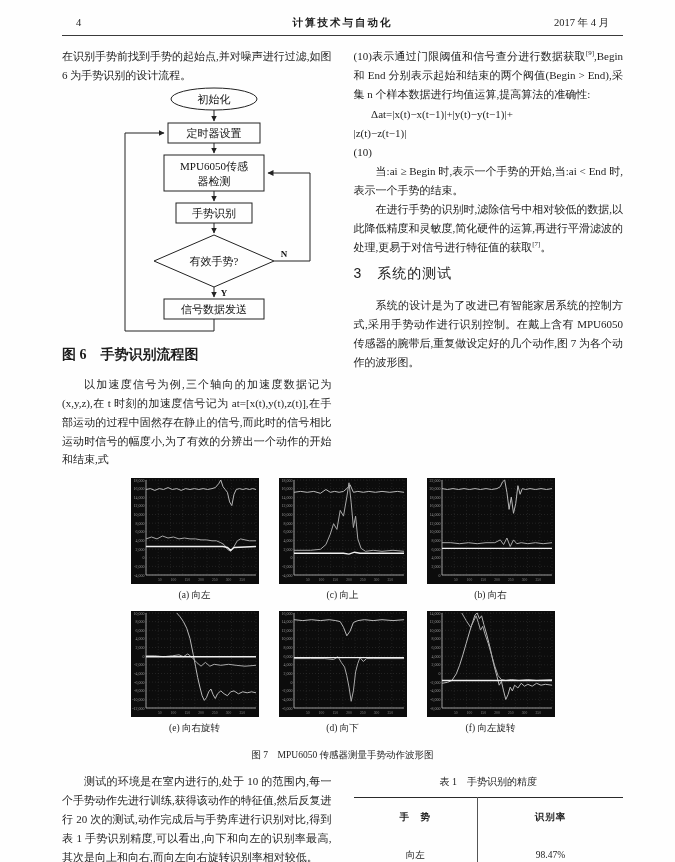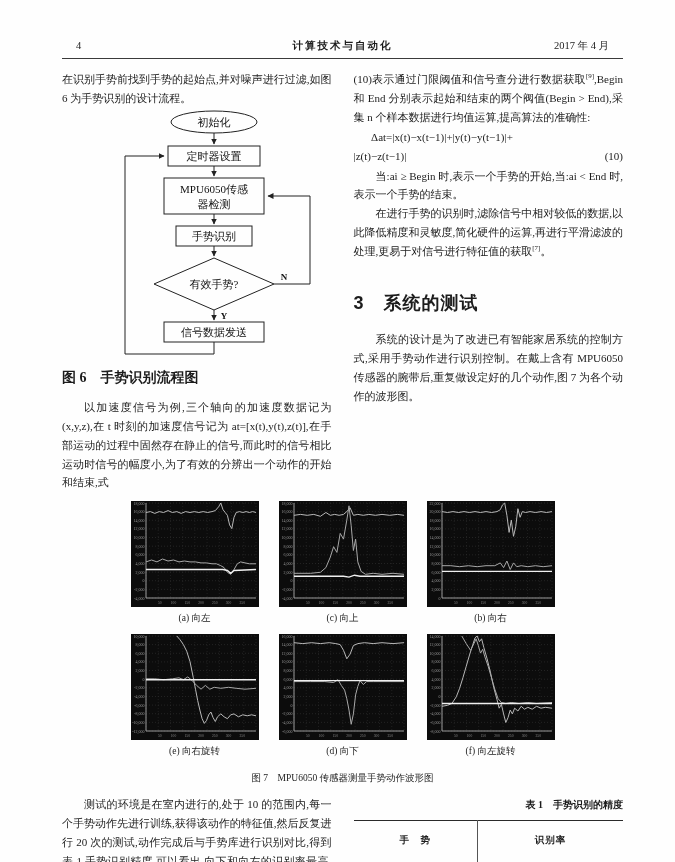--- a/index.html
+++ b/index.html
@@ -4,45 +4,45 @@
 <style>
   html,body { margin:0; padding:0; background:#ffffff; }
   .page {
     position:relative; width:675px; height:862px; box-sizing:border-box;
     background:#fefefe; padding:14px 52px 0 62px;
     font-family:"Liberation Serif", serif; font-size:11px; line-height:1.72; color:#1c1c1c;
     overflow:hidden;
   }
   .header { display:flex; align-items:baseline; font-size:10.5px; padding:0 14px 3px 14px; }
   .header .pageno { width:120px; }
-  .header .journal { flex:1; text-align:center; font-weight:bold; letter-spacing:2px;margin-top:23px; }
+  .header .journal { flex:1; text-align:center; font-weight:bold; letter-spacing:2px; }
   .header .date { width:120px; text-align:right; }
   .rule { border-bottom:1.5px solid #3a3a3a; }
   .cols, .bottom { display:flex; gap:22px; }
   .cols { margin-top:11px; }
   .col { width:274px; }
   p.jpara { margin:0; text-align:justify; }
   .indent { text-indent:2em; }
   .flowchart-wrap { text-align:center; margin-top:2px; }
   svg text { font-family:"Liberation Serif", serif; }
   .figcaption { text-align:left; font-size:14px; font-weight:bold; margin:2px 0 8px; }
   .formula { margin:1px 0; }
   .formula .l1 { text-indent:1.6em; }
-  .formula .l2 { display:flex; justify-content:space-between; }
+  .formula .l2 { display:flex; justify-content:space-between;flex-direction:column; }
   sup { font-size:7px; }
-  .section-heading { font-family:"Liberation Sans", sans-serif; font-weight:bold; font-size:18px; margin:27px 0 11px; letter-spacing:1px; }
+  .section-heading { font-family:"Liberation Sans", sans-serif; font-weight:normal; font-size:14px; margin:4px 0 11px; letter-spacing:1px; }
   .figure7 { margin-top:9px; }
   .chart-grid { display:flex; justify-content:center; gap:20px; }
   .chart-cell { width:128px; }
   .wavechart { width:128px; height:106px; background:#0c0c0c; display:block; }
   .chart-caption { text-align:center; font-size:9.5px; margin:3px 0 7px; }
   .fig7-caption { text-align:center; font-size:9.5px; font-weight:normal; margin:4px 0 9px; }
   .bottom { margin-top:2px; }
   .table-wrap { width:274px; }
-  .table-caption { text-align:right; font-weight:bold; font-size:10px; margin:1px 0 6px; }
+  .table-caption { text-align:center; font-weight:normal; font-size:10px; margin:1px 0 6px; }
   table.acc { width:100%; border-collapse:collapse; font-size:9.5px; border-top:1.5px solid #2a2a2a; border-bottom:1.5px solid #2a2a2a; }
   table.acc th, table.acc td { text-align:center; padding:11px 0; }
   table.acc th { font-weight:bold; letter-spacing:1px; }
   table.acc tr + tr { border-top:1px solid #555; }
   table.acc th:first-child, table.acc td:first-child { border-right:1px solid #555; width:46%; }
 </style>
 </head>
 <body>
 
 <div class="page">

